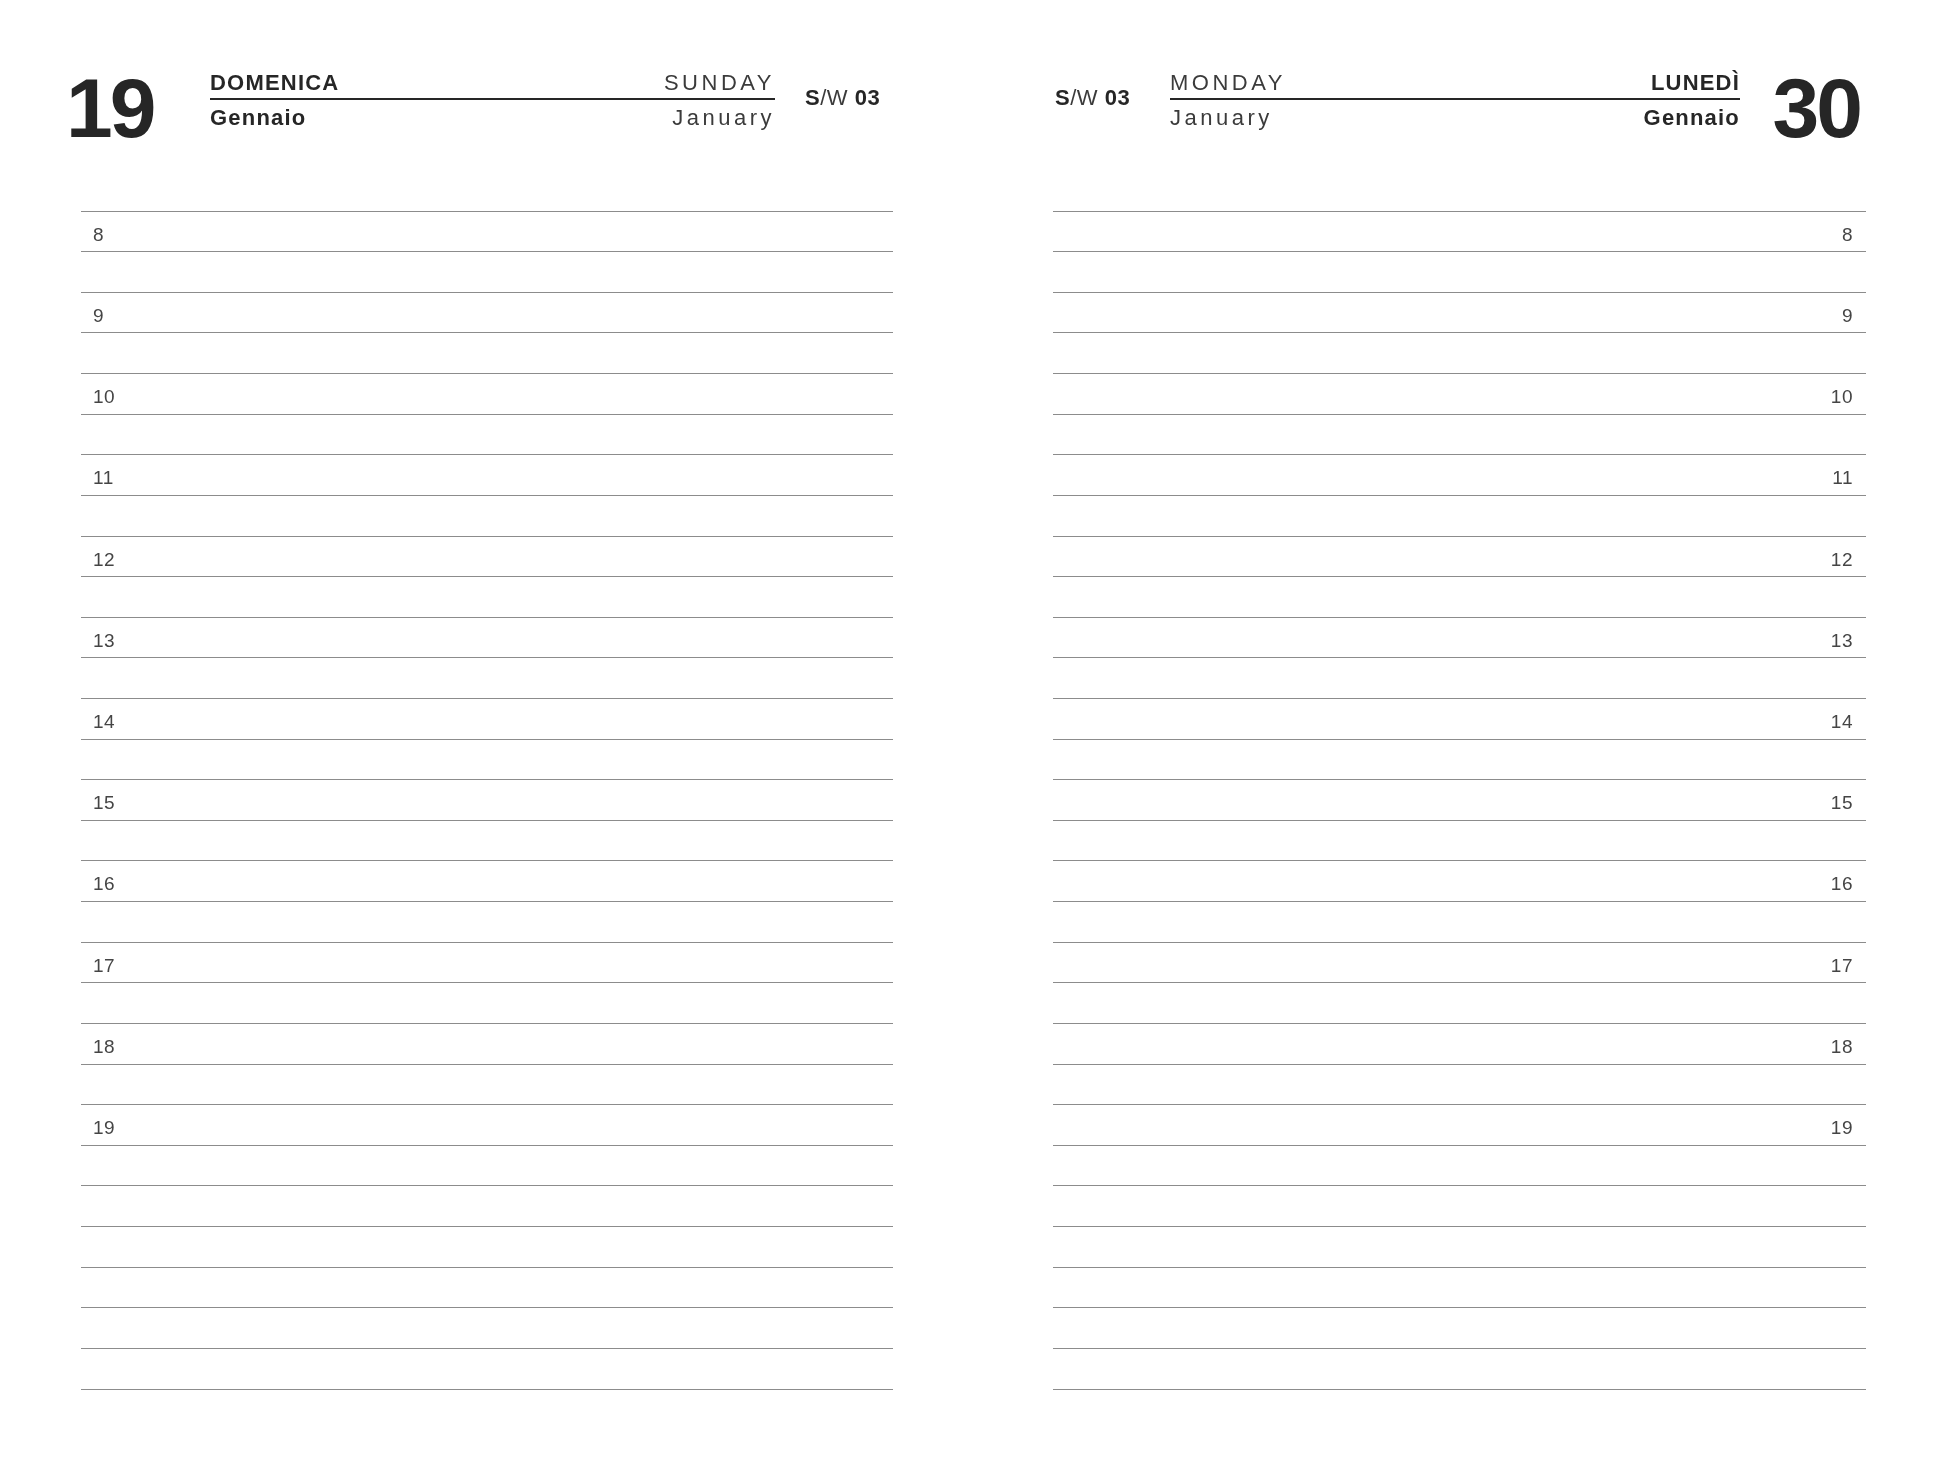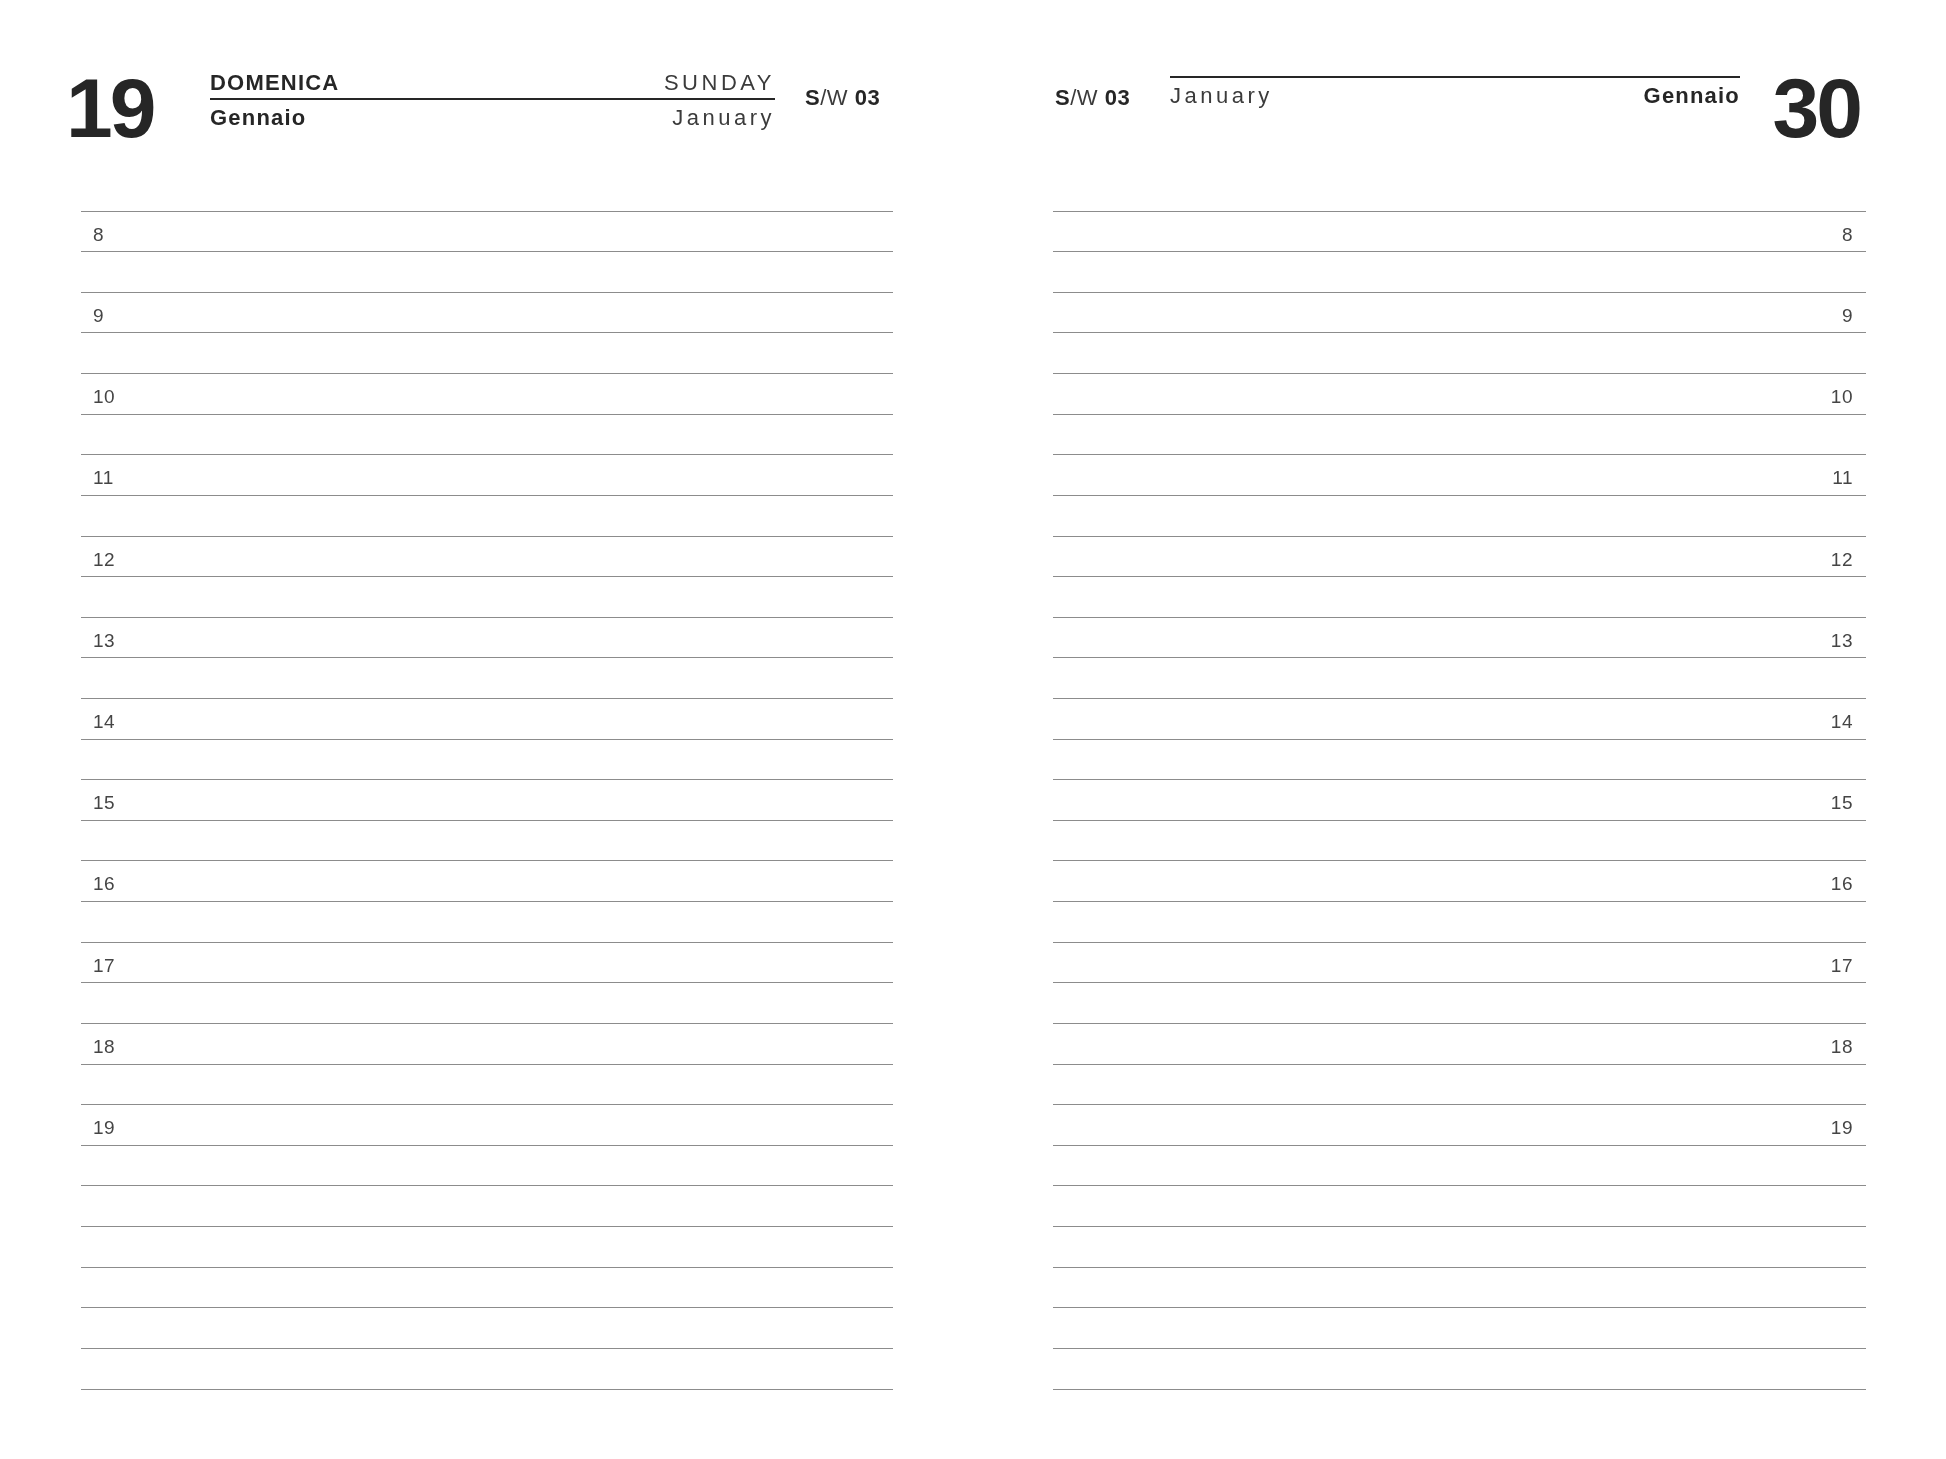--- a/index.html
+++ b/index.html
@@ -126,20 +126,24 @@
         <div class="hour-label left" style="top: 1117.1px;">19</div>
       </div>
   </section>
 
   <section>
     <div class="week" id="weekRight">
       <span class="wb">S</span><span class="wl">/W</span>&nbsp;<span class="wb">03</span>
     </div>
 
     <div class="day-block" id="blockRight">
+      <div class="hrow">
+        <span class="name-light">MONDAY</span>
+        <span class="name-bold">LUNEDÌ</span>
+      </div>
       <div class="head-rule"></div>
       <div class="hrow hrow2">
         <span class="name-light">January</span>
         <span class="name-bold">Gennaio</span>
       </div>
     </div>
 
     <div class="bignum" id="numRight">30</div>
 
     <div class="lines-area" id="linesRight">

